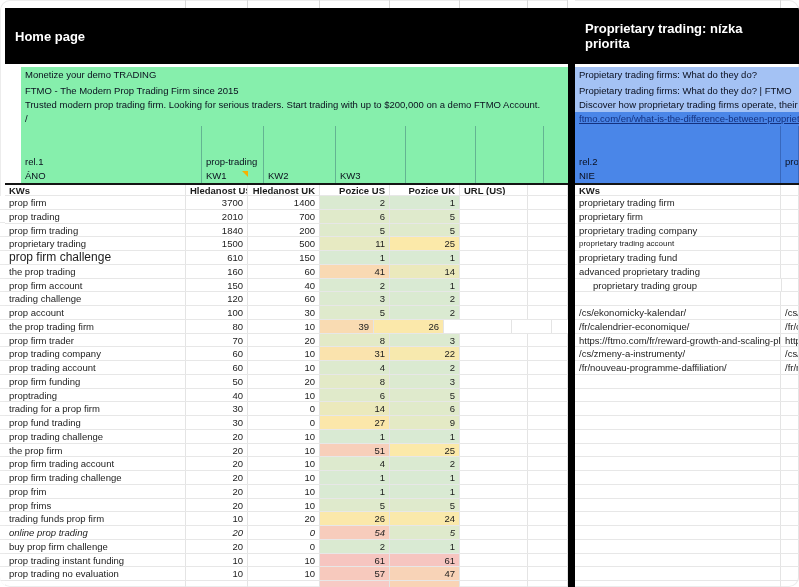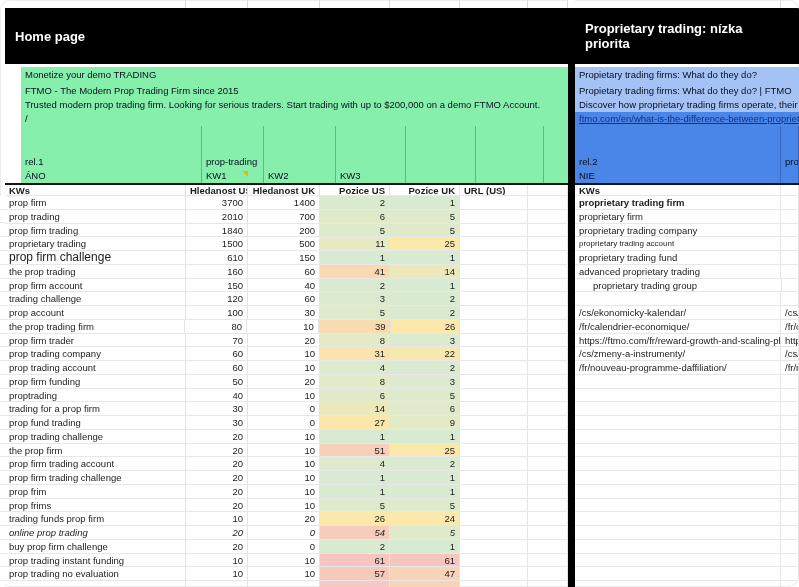--- a/index.html
+++ b/index.html
@@ -191,21 +191,21 @@
         <div class="c num" style="width: 72px;">30</div>
         <div class="c num" style="width: 70px; background: rgb(223, 234, 204);">5</div>
         <div class="c num" style="width: 70px; background: rgb(218, 234, 209);">2</div>
         <div class="c" style="width: 68px;"></div>
         <div class="c" style="width: 40px;"></div>
       </div>
       <div class="row" style="height: 13.75px; line-height: 13.75px;">
         <div class="c" style="width: 181px;">the prop trading firm</div>
         <div class="c num" style="width: 62px;">80</div>
         <div class="c num" style="width: 72px;">10</div>
-        <div class="c num" style="width: 72px; background: rgb(249, 219, 178);">39</div>
+        <div class="c num" style="width: 54px; background: rgb(249, 219, 178);">39</div>
         <div class="c num" style="width: 70px; background: rgb(251, 232, 170);">26</div>
         <div class="c" style="width: 68px;"></div>
         <div class="c" style="width: 40px;"></div>
       </div>
       <div class="row" style="height: 13.75px; line-height: 13.75px;">
         <div class="c" style="width: 181px;">prop firm trader</div>
         <div class="c num" style="width: 62px;">70</div>
         <div class="c num" style="width: 72px;">20</div>
         <div class="c num" style="width: 70px; background: rgb(227, 234, 199);">8</div>
         <div class="c num" style="width: 70px; background: rgb(220, 234, 208);">3</div>
@@ -411,21 +411,21 @@
         <div class="c bluerow bluecell" style="width: 206px;">NIE</div>
         <div class="c bluerow bluecell" style="width: 18px;"></div>
       </div>
     </div>
 
   <div class="abs gridrows" id="right-table" style="left:575px;top:185px;width:224px;height:402px;overflow:hidden;">
       <div class="row" style="height: 11px; line-height: 11px;">
         <div class="c bold" style="width: 206px;">KWs</div>
         <div class="c" style="width: 18px;"></div>
       </div>
-      <div class="row" style="height: 13.75px; line-height: 13.75px; font-weight: bold;">
+      <div class="row" style="height: 13.75px; line-height: 13.75px;">
         <div class="c" style="width: 206px;">proprietary trading firm</div>
         <div class="c" style="width: 18px;"></div>
       </div>
       <div class="row" style="height: 13.75px; line-height: 13.75px;">
         <div class="c" style="width: 206px;">proprietary firm</div>
         <div class="c" style="width: 18px;"></div>
       </div>
       <div class="row" style="height: 13.75px; line-height: 13.75px;">
         <div class="c" style="width: 206px;">proprietary trading company</div>
         <div class="c" style="width: 18px;"></div>

